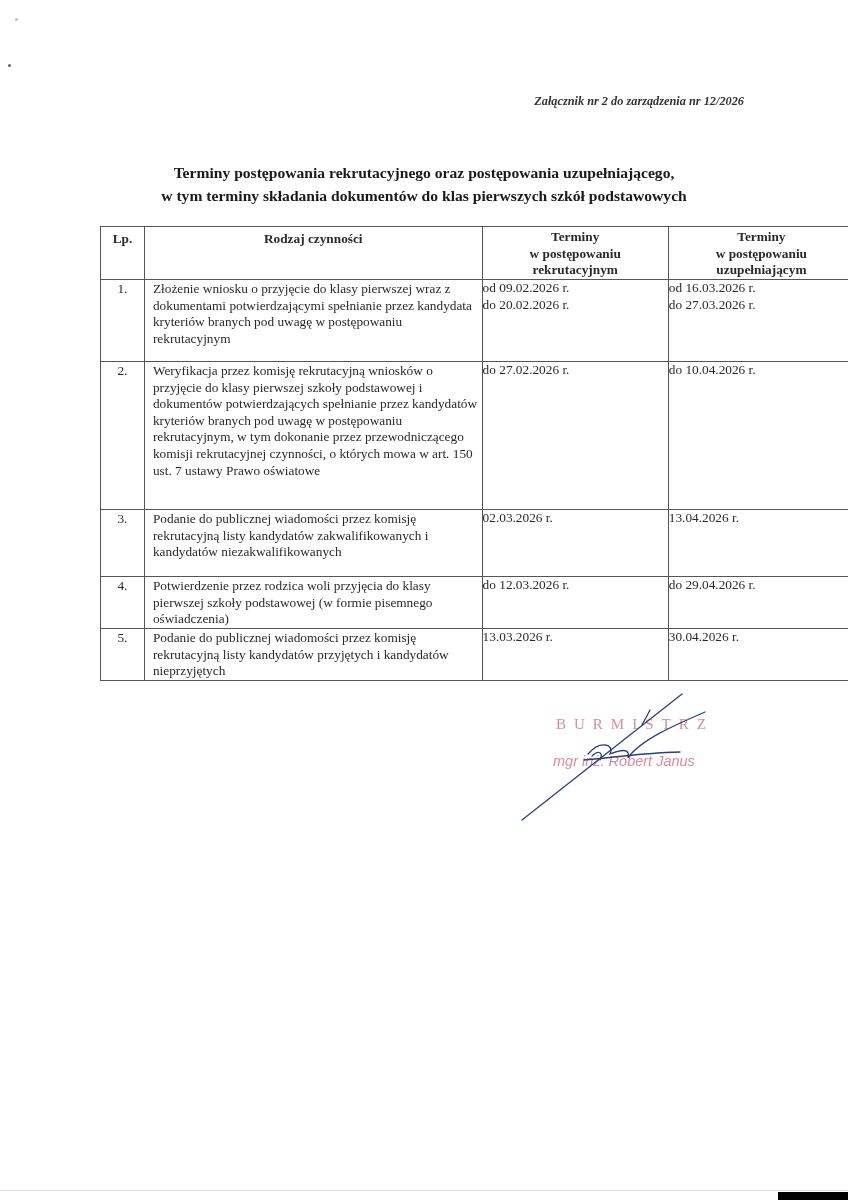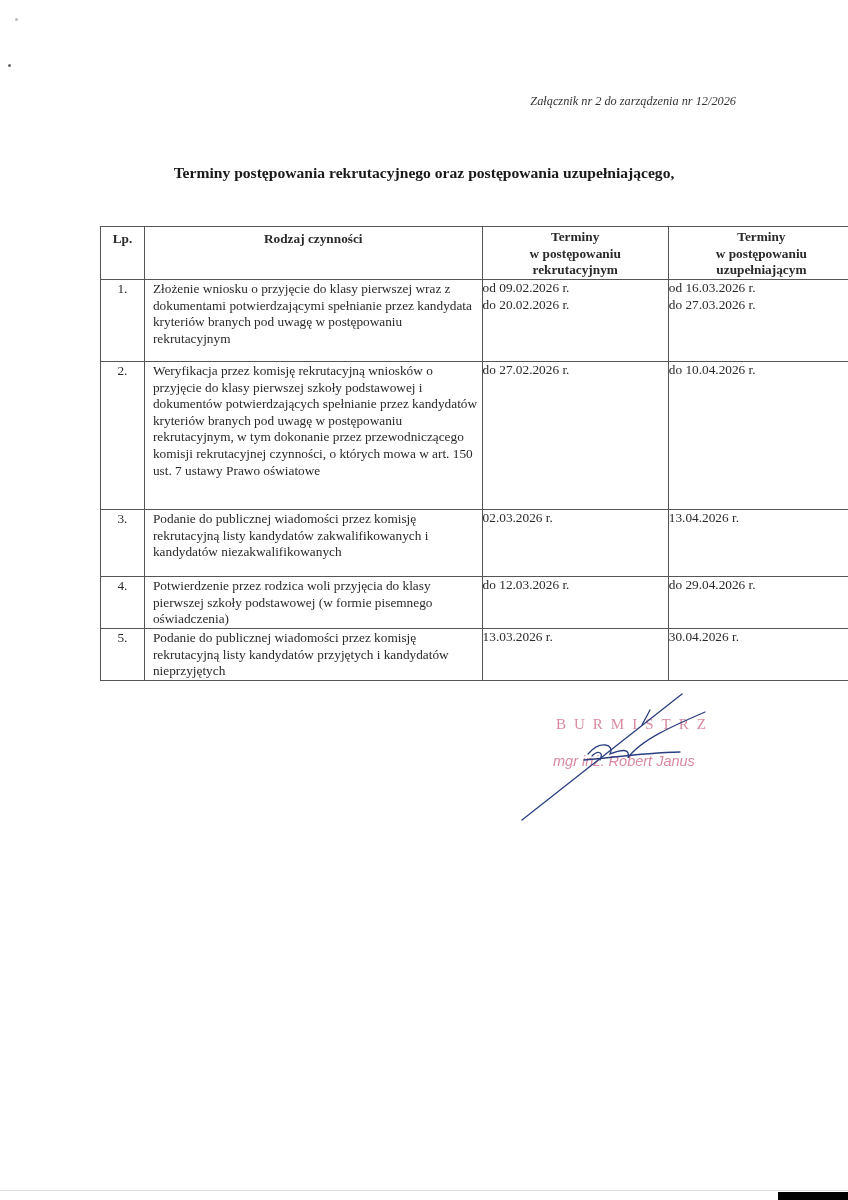--- a/index.html
+++ b/index.html
@@ -2,22 +2,22 @@
 <html><head>
   <meta charset="utf-8">
   <style>
     html, body { margin: 0; padding: 0; }
     body {
       width: 848px; height: 1200px; background: #ffffff; position: relative; overflow: hidden;
       font-family: "Liberation Serif", "DejaVu Serif", serif; color: #222;
     }
     .speck { position: absolute; width: 3px; height: 3px; background: #bbb; border-radius: 50%; }
     .annex {
-      position: absolute; right: 112px; top: 92px; text-align: left;
-      font-style: italic; font-size: 12.3px; line-height: 18px; color: #333;
+      position: absolute; right: 104px; top: 92px; text-align: left;
+      font-style: italic; font-size: 12.3px; line-height: 18px; color: #333; font-weight: bold;
     }
     .title {
       position: absolute; left: 0; width: 848px; top: 161px; text-align: center;
       font-weight: bold; font-size: 15.6px; line-height: 23px; color: #1a1a1a;
     }
     table.sched {
       position: absolute; left: 100px; top: 226px; width: 755px;
       border-collapse: collapse; font-size: 13.3px; line-height: 16.6px; color: #2a2a2a;
     }
     table.sched td, table.sched th { border: 1px solid #555; vertical-align: top; padding: 0; }
@@ -56,20 +56,21 @@
 
 <div class="speck" style="left:15px;top:18px;"></div>
 <div class="speck" style="left:8px;top:64px;background:#666;"></div>
 
 <div class="annex">
   <div>Załącznik nr 2 do zarządzenia nr 12/2026</div>
 </div>
 
 <div class="title">
   <div>Terminy postępowania rekrutacyjnego oraz postępowania uzupełniającego,</div>
+  <div>w tym terminy składania dokumentów do klas pierwszych szkół podstawowych</div>
 </div>
 
 <table class="sched">
   <tbody>
       <tr class="h-head">
     <th class="c-lp">Lp.</th>
     <th class="c-act">Rodzaj czynności</th>
     <th class="c-rec">
       <div>Terminy</div>
       <div>w postępowaniu</div>

